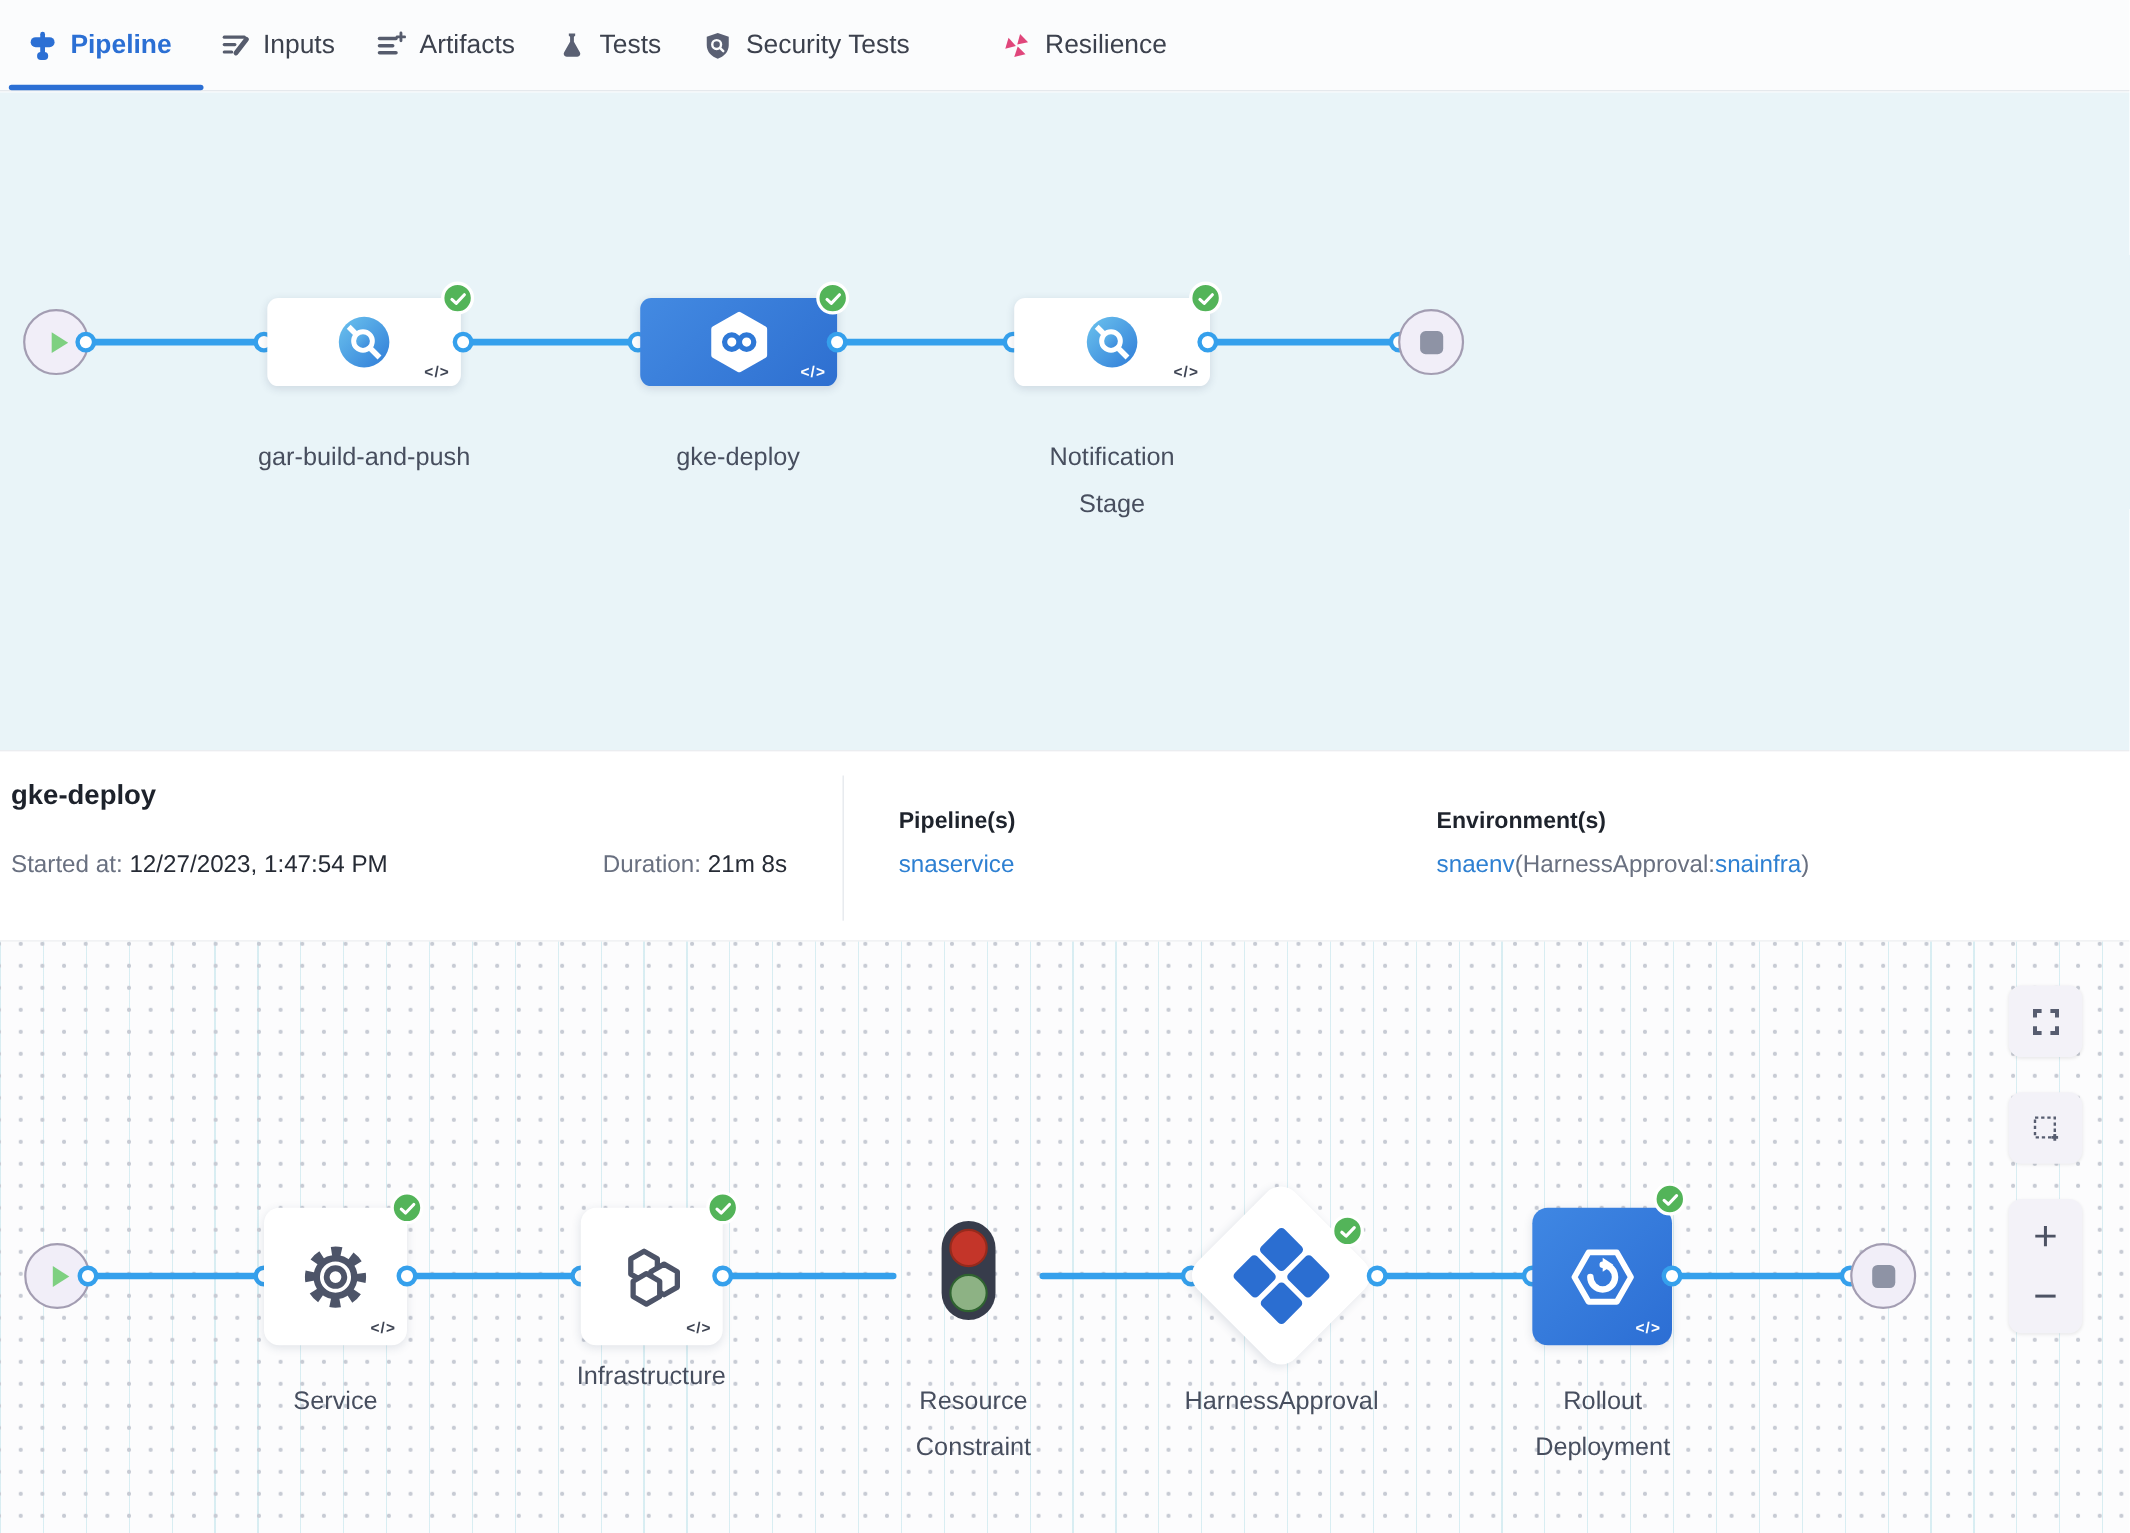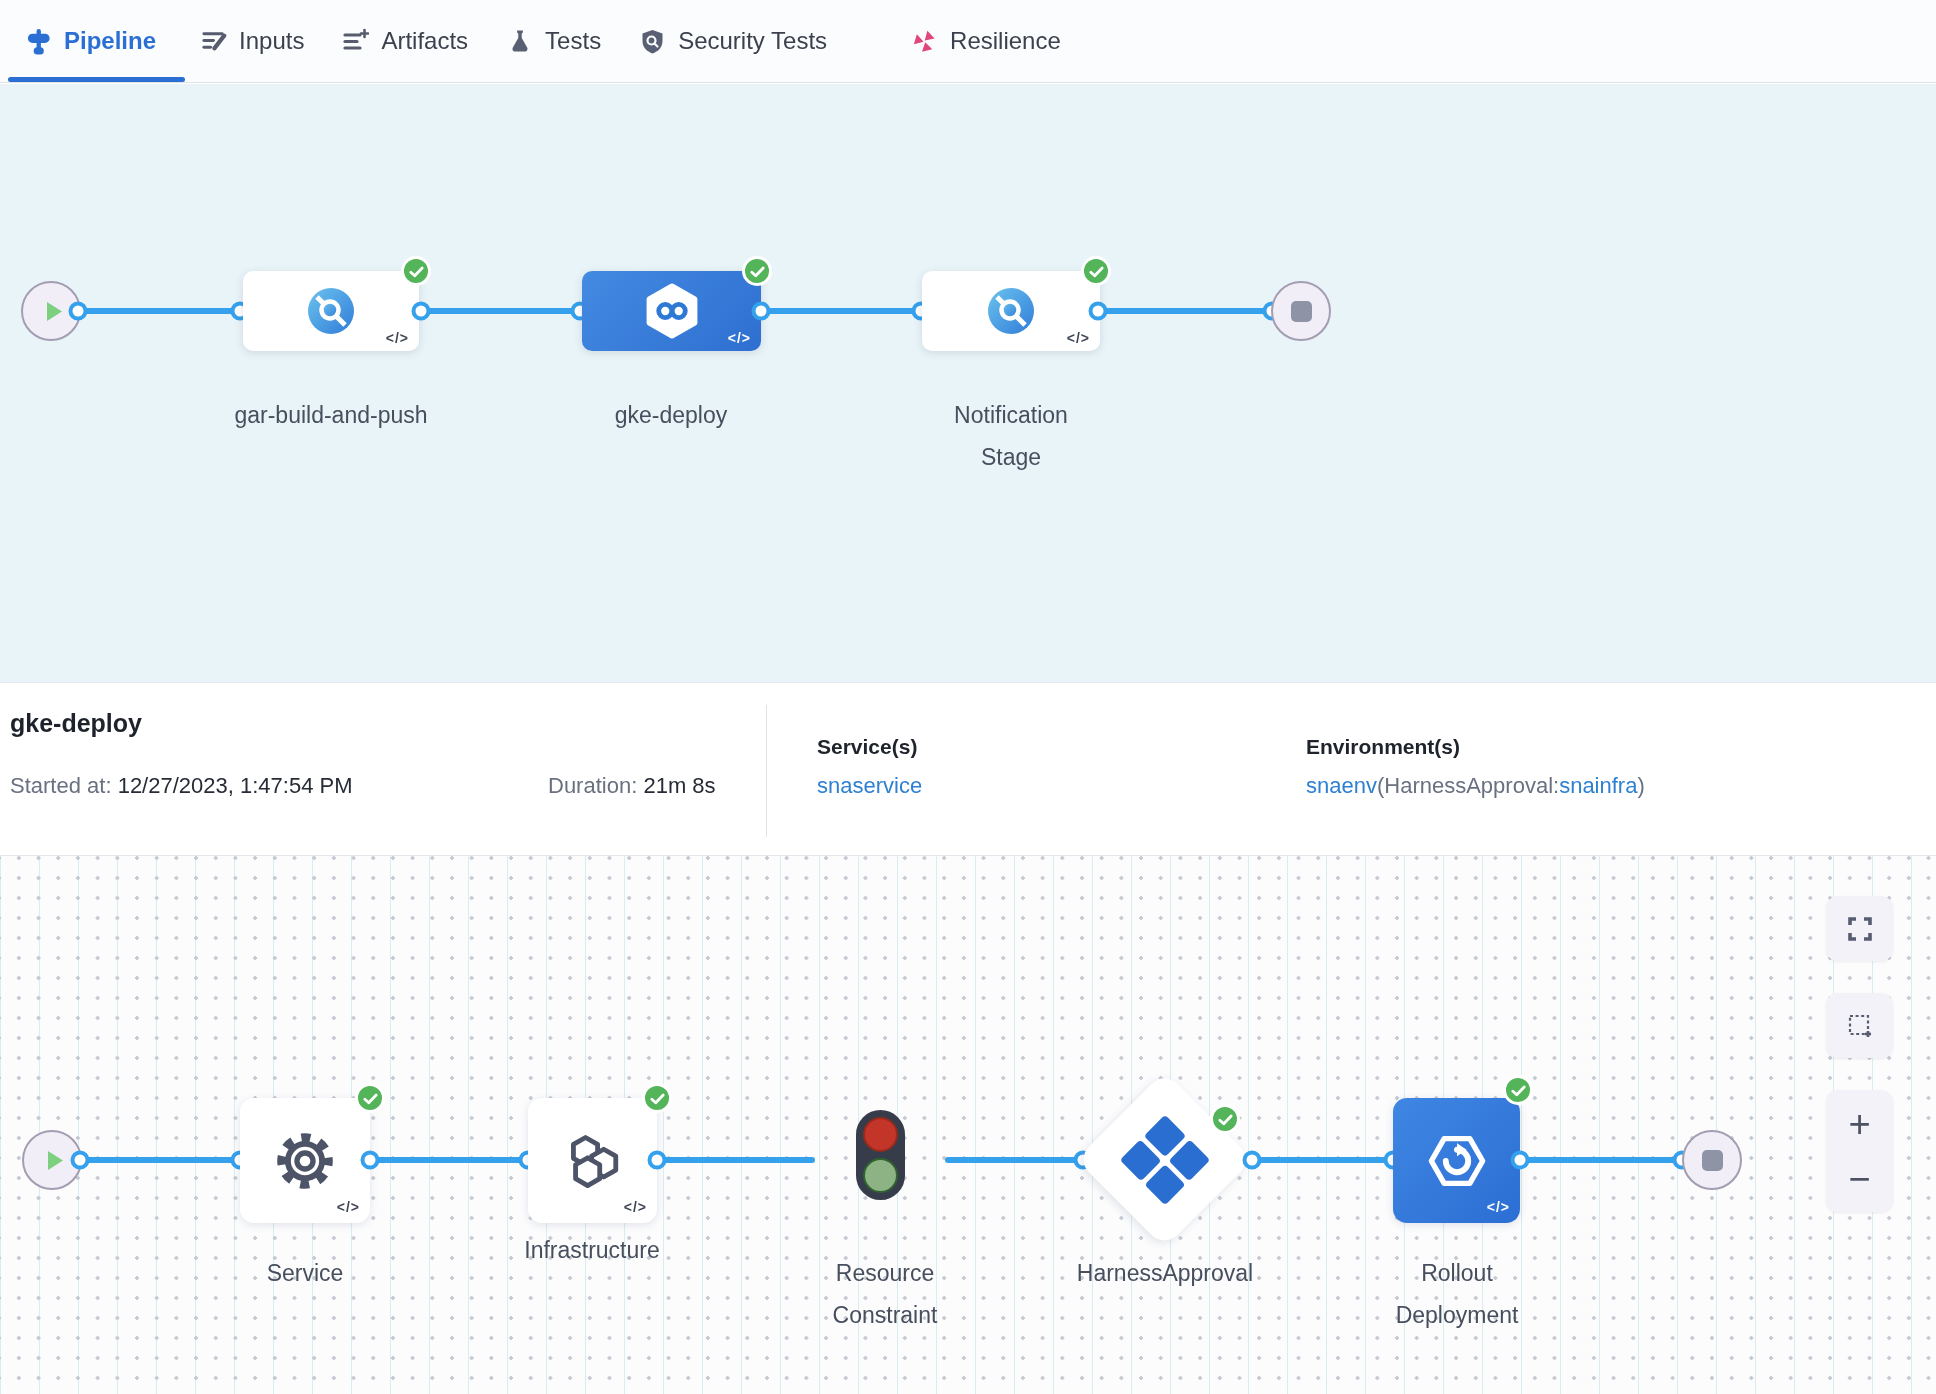--- a/index.html
+++ b/index.html
@@ -225,21 +225,21 @@
   <div class="d-title">gke-deploy</div>
   <div class="d-row" style="left:10px;">
     <span class="d-gray">Started at:</span>
     <span>12/27/2023, 1:47:54 PM</span>
   </div>
   <div class="d-row" style="left:548px;">
     <span class="d-gray">Duration:</span>
     <span>21m 8s</span>
   </div>
   <div class="d-divider"></div>
-  <div class="d-col-label" style="left:817px;">Service(s)</div>
+  <div class="d-col-label" style="left:817px;">Pipeline(s)</div>
   <div class="d-row" style="left:817px;">
     <span class="d-link">snaservice</span>
   </div>
   <div class="d-col-label" style="left:1306px;">Environment(s)</div>
   <div class="d-row" style="left:1306px;">
     <span class="d-link">snaenv</span><span class="d-gray">(HarnessApproval:</span><span class="d-link">snainfra</span><span class="d-gray">)</span>
   </div>
 </div>
 
 <div class="low-canvas">

